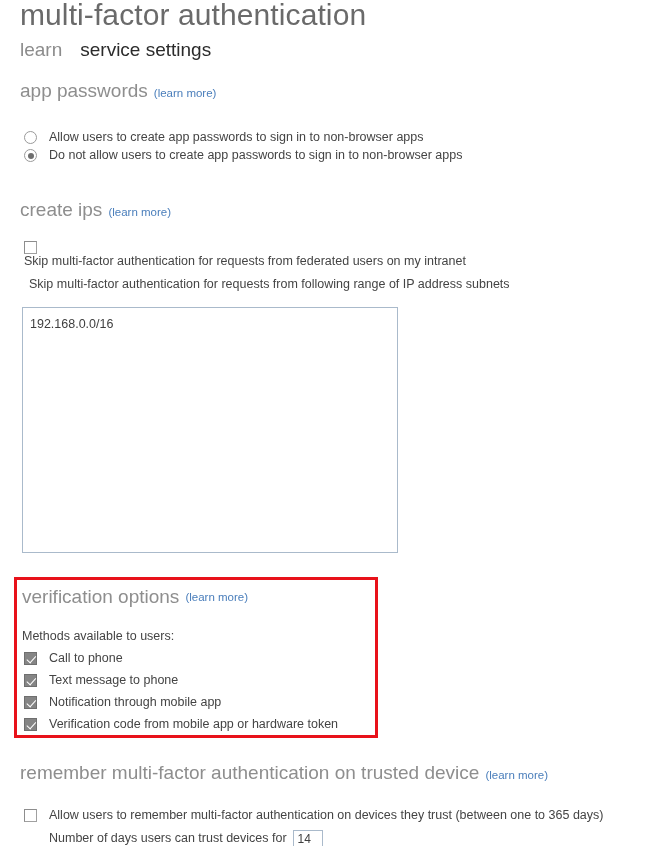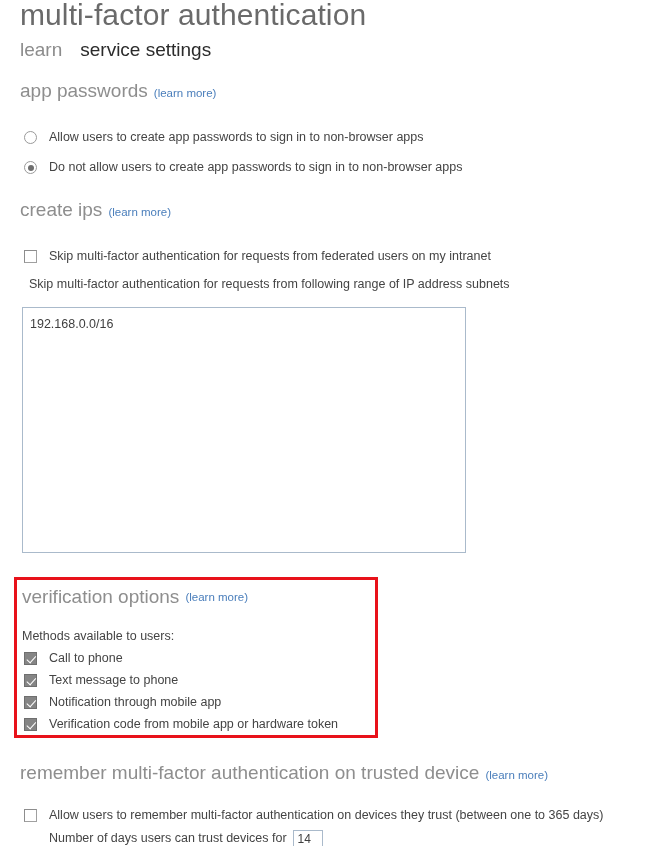--- a/index.html
+++ b/index.html
@@ -147,21 +147,21 @@
     border: solid #ffffff;
     border-width: 0 1.8px 1.8px 0;
     transform: rotate(42deg);
   }
 
   
   .ip-textarea {
     position: absolute;
     left: 22px;
     top: 307px;
-    width: 444px;
+    width: 376px;
     height: 246px;
     box-sizing: border-box;
     border: 1px solid #aabacb;
     background: #ffffff;
     font-family: "Liberation Sans", sans-serif;
     font-size: 12.5px;
     color: #3f3f3f;
     padding: 8px 8px 8px 7px;
     resize: none;
     outline: none;
@@ -220,31 +220,31 @@
 
   <div class="section-heading" style="left:20px; top:80px;justify-content:flex-end;">
     <span class="heading-text">app passwords</span>
     <a class="learn-more">(learn more)</a>
   </div>
 
   <div class="opt-row" style="left:24px; top:130px;">
     <span class="radio"></span>
     <span class="opt-label">Allow users to create app passwords to sign in to non-browser apps</span>
   </div>
-  <div class="opt-row" style="left:24px; top:160px;text-align:center;">
+  <div class="opt-row" style="left:24px; top:148px;text-align:center;">
     <span class="radio checked"></span>
     <span class="opt-label">Do not allow users to create app passwords to sign in to non-browser apps</span>
   </div>
 
   <div class="section-heading" style="left:20px; top:199px;">
     <span class="heading-text">create ips</span>
     <a class="learn-more">(learn more)</a>
   </div>
 
-  <div class="opt-row" style="left:24px; top:249px;">
+  <div class="opt-row" style="left:24px; top:240px;flex-direction:column;">
     <span class="checkbox"></span>
     <span class="opt-label">Skip multi-factor authentication for requests from federated users on my intranet</span>
   </div>
 
   <div class="opt-row" style="left:29px; top:277px;">
     <span class="opt-label">Skip multi-factor authentication for requests from following range of IP address subnets</span>
   </div>
 
   <textarea class="ip-textarea" placeholder="" style="">192.168.0.0/16</textarea>
 

